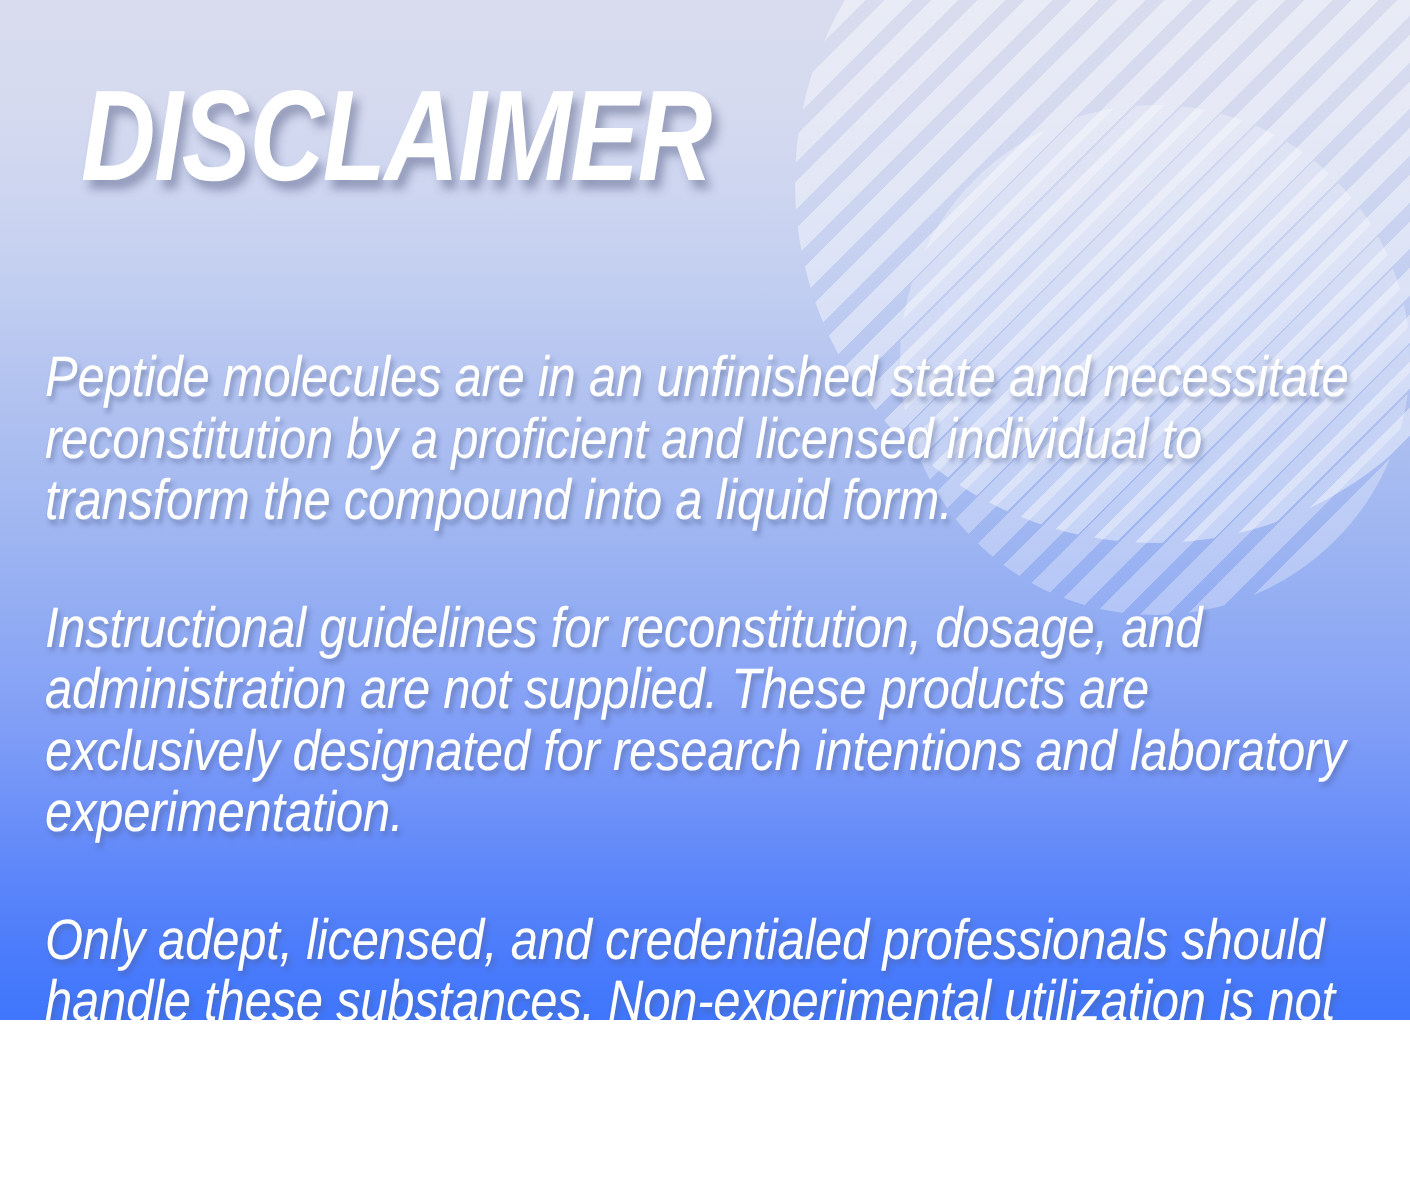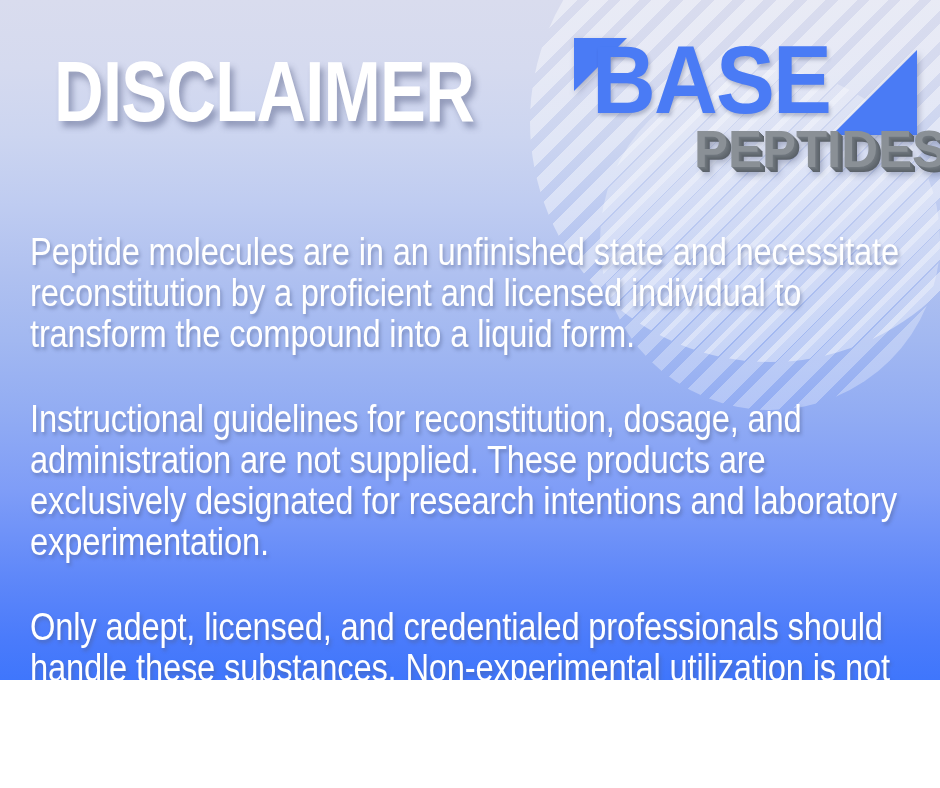--- a/index.html
+++ b/index.html
@@ -22,20 +22,21 @@
         #d5daef 10%,
         #ccd5f0 20%,
         #bfccf1 30%,
         #b0c1f0 40%,
         #a2b8f1 50%,
         #93adf3 60%,
         #7f9df7 72%,
         #6189f9 84%,
         #4a7bfb 94%,
         #3f76fc 100%);
+    font-style: italic;
   }
 
   
   .stripe-circle {
     position: absolute;
     left: 530px;
     top: -118px;
     width: 480px;
     height: 480px;
     border-radius: 50%;
@@ -187,26 +188,20 @@
 
   <div class="stripe-circle">
     <div class="stripes"></div>
   </div>
   <div class="stripe-circle2">
     <div class="stripes"></div>
   </div>
 
   <div class="headline">DISCLAIMER</div>
 
-  <div class="logo">
-    <div class="logo-wedge-left"></div>
-    <div class="logo-wedge-right"></div>
-    <div class="logo-base">BASE</div>
-    <div class="logo-peptides">PEPTIDES</div>
-  </div>
 
   <div class="body-copy">
     <p class="para">Peptide molecules are in an unfinished state and necessitate reconstitution by a proficient and licensed individual to transform the compound into a liquid form.</p>
     <p class="para">Instructional guidelines for reconstitution, dosage, and administration are not supplied. These products are exclusively designated for research intentions and laboratory experimentation.</p>
     <p class="para">Only adept, licensed, and credentialed professionals should handle these substances. Non-experimental utilization is not intended.</p>
   </div>
 
 </div>
 
 </body></html>

